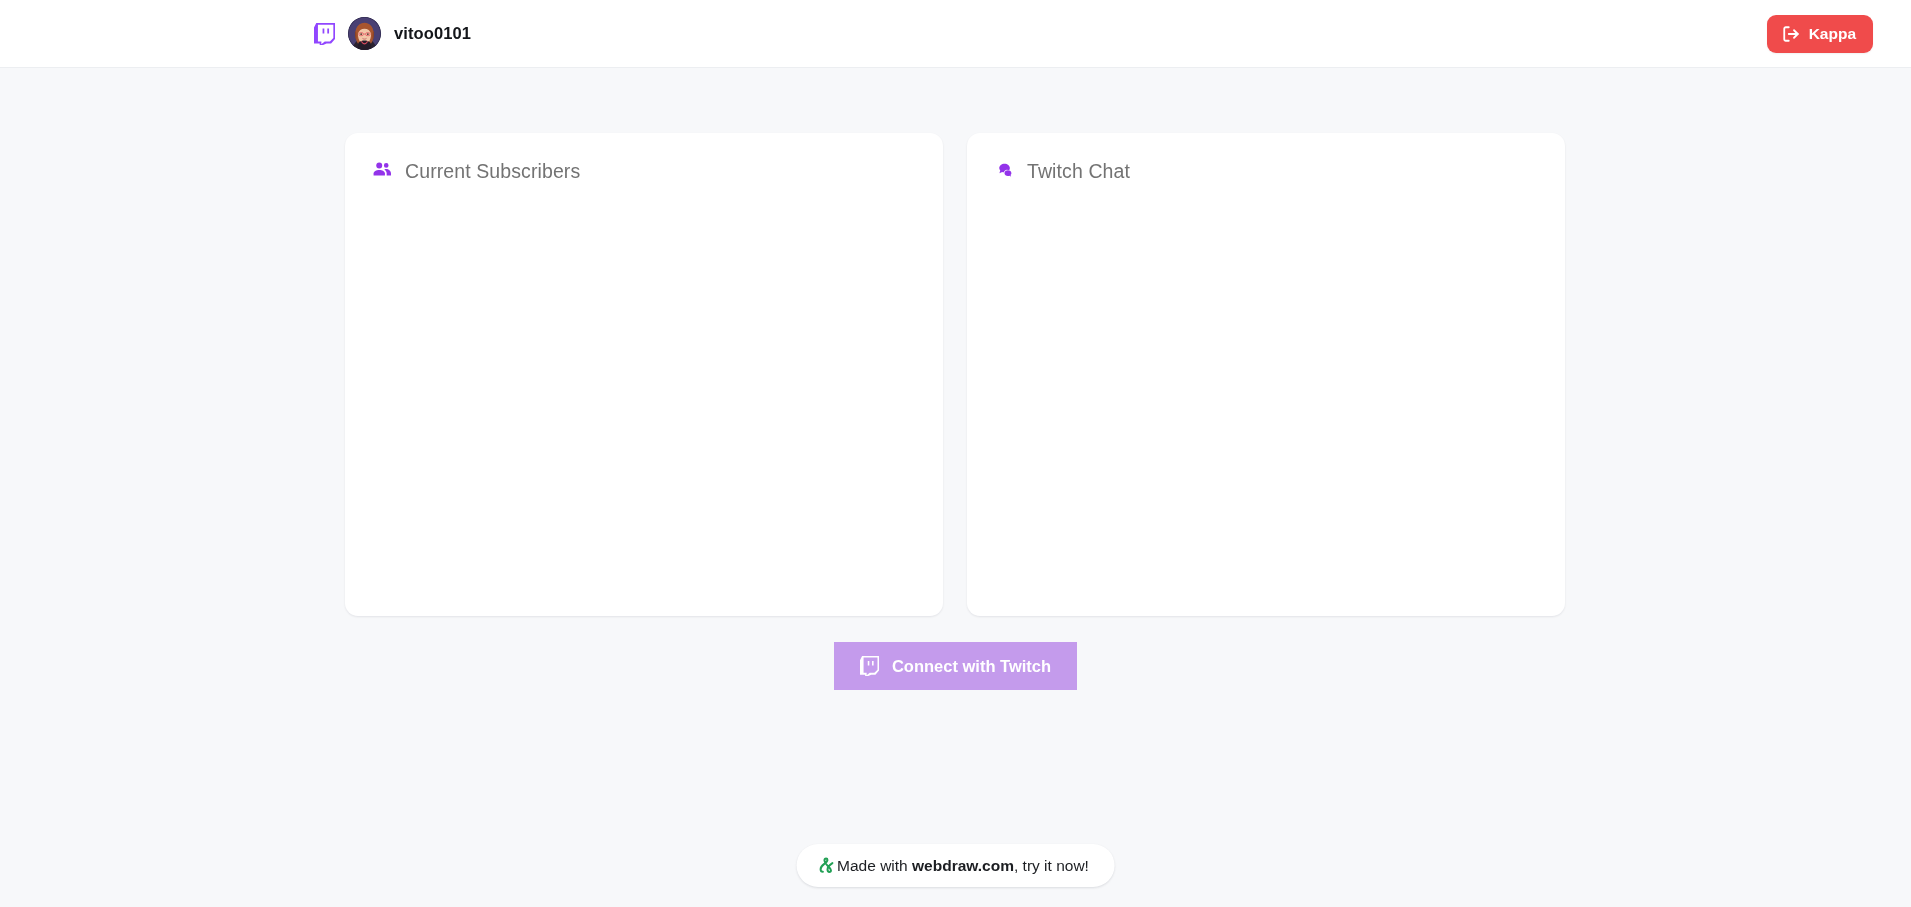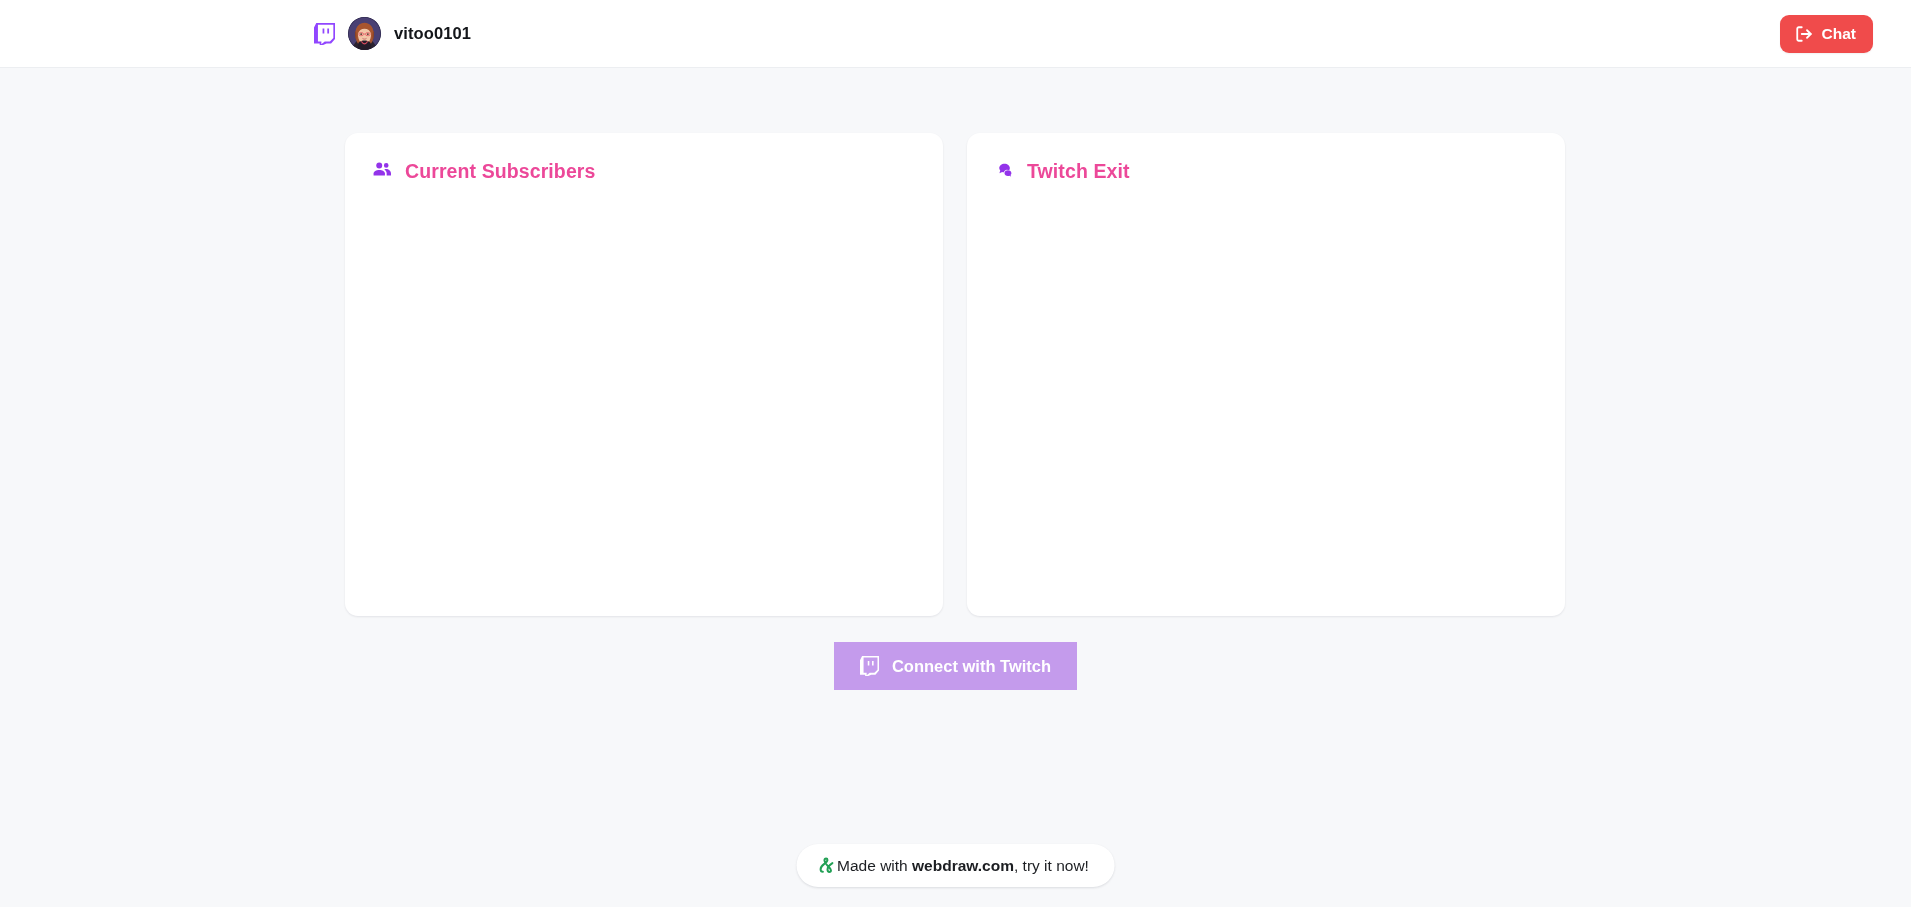--- a/index.html
+++ b/index.html
@@ -101,22 +101,22 @@
     display: flex;
     align-items: center;
     gap: 12px;
     margin-bottom: 22px;
   }
 
   .card-head .ico { display: block; flex: none; }
 
   .card-title {
     font-size: 19.5px;
-    font-weight: 700;
-    color: #ec4899;
+    font-weight: 400;
+    color: #737373;
     letter-spacing: .1px;
   }
 
   .card-body { font-size: 15px; }
 
   .chat-line {
     font-size: 15.5px;
     color: #1b1d21;
     padding: 3px 0;
     line-height: 1.5;
@@ -221,21 +221,21 @@
 
   <div class="topbar-right">
     <button class="exit-btn">
       <span>
         <svg width="18" height="18" viewBox="0 0 24 24" fill="none" stroke="#ffffff" stroke-width="2.4" stroke-linecap="round" stroke-linejoin="round" aria-hidden="true">
           <path d="M9 21H5a2 2 0 0 1-2-2V5a2 2 0 0 1 2-2h4"></path>
           <polyline points="16 17 21 12 16 7"></polyline>
           <line x1="21" y1="12" x2="9" y2="12"></line>
         </svg>
       </span>
-      <span>Chat</span>
+      <span>Kappa</span>
     </button>
   </div>
 </header>
 
 <main class="main">
 
   <section class="cards">
 
     <div class="card">
       <div class="card-head">
@@ -253,21 +253,21 @@
     </div>
 
     <div class="card">
       <div class="card-head">
         <span class="ico">
           <svg width="22" height="22" viewBox="0 0 24 24" fill="#9333ea" aria-hidden="true">
             <path d="M15.2 12.8c.9 0 1.7.2 2.4.6.5-.7.8-1.5.8-2.4 0-2.6-2.6-4.7-5.8-4.7S6.8 8.4 6.8 11c0 1 .4 2 1.1 2.7L7 16.6l3-1.2c.5.1 1 .2 1.6.2h.3c.4-1.6 1.8-2.8 3.3-2.8z"></path>
             <path d="M19.1 18.6c.6-.5 1-1.3 1-2.1 0-1.7-1.7-3.1-3.8-3.1s-3.8 1.4-3.8 3.1 1.7 3.1 3.8 3.1c.5 0 1-.1 1.4-.2l2.2.9z"></path>
           </svg>
         </span>
-        <span class="card-title">Twitch Exit</span>
+        <span class="card-title">Twitch Chat</span>
       </div>
     </div>
   </section>
 
   <div class="connect-wrap">
     <button class="connect-btn" disabled="">
       <span>
         <svg width="19" height="20" viewBox="0 0 24 25" aria-hidden="true">
           <path fill="#ffffff" d="M2.6 0L0 5.2v18.2h6.5V25h3.9l3.9-1.6h5.2L24 18.2V0H2.6z"></path>
           <path fill="#c49bec" d="M4.5 1.9h17.6v15.3l-3.9 3.9h-5.9l-3.9 3.2v-3.2H4.5V1.9z"></path>

